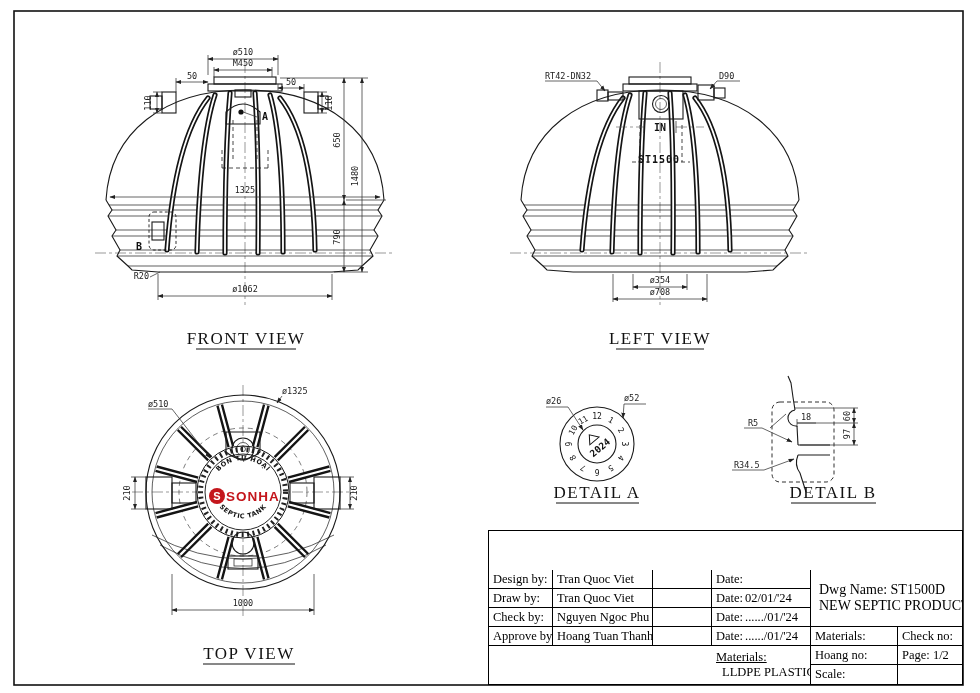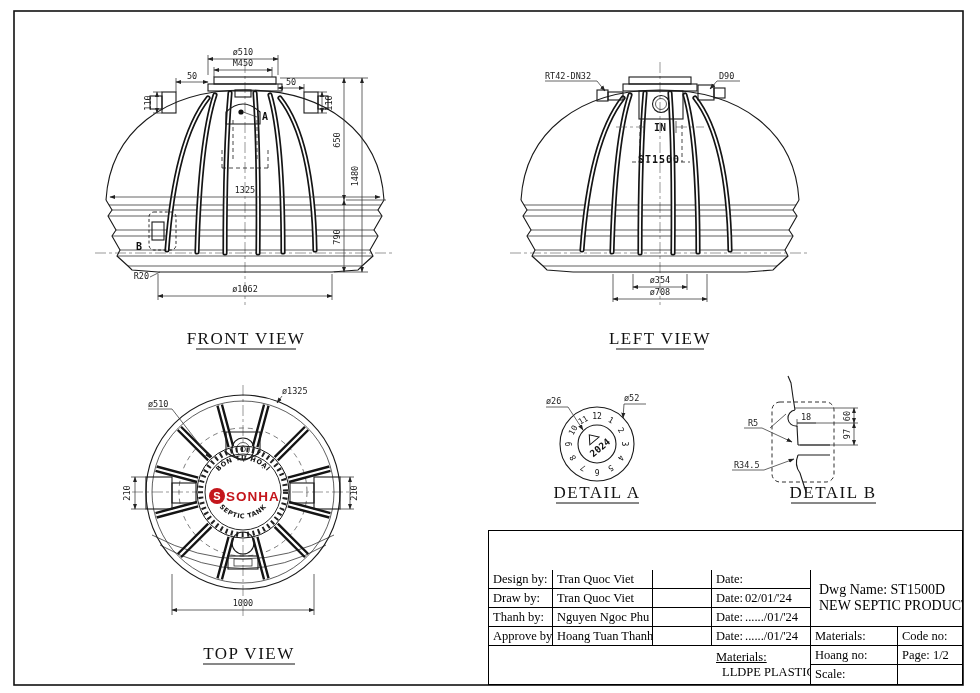--- a/index.html
+++ b/index.html
@@ -297,21 +297,21 @@
       </div>
 
   <div class="c" style="grid-column:1;grid-row:3">Draw by:</div>
   <div class="c" style="grid-column:2;grid-row:3">Tran Quoc Viet</div>
   <div class="c" style="grid-column:3;grid-row:3"></div>
   <div class="c" style="grid-column:4;grid-row:3">
         <span>Date:</span>
         <span class="dv">02/01/'24</span>
       </div>
 
-  <div class="c" style="grid-column:1;grid-row:4">Thanh by:</div>
+  <div class="c" style="grid-column:1;grid-row:4">Check by:</div>
   <div class="c" style="grid-column:2;grid-row:4">Nguyen Ngoc Phu</div>
   <div class="c" style="grid-column:3;grid-row:4"></div>
   <div class="c" style="grid-column:4;grid-row:4">
         <span>Date:</span>
         <span class="dv">....../01/'24</span>
       </div>
 
   <div class="c" style="grid-column:1;grid-row:5">Approve by:</div>
   <div class="c" style="grid-column:2;grid-row:5">Hoang Tuan Thanh</div>
   <div class="c" style="grid-column:3;grid-row:5"></div>
@@ -319,21 +319,21 @@
         <span>Date:</span>
         <span class="dv">....../01/'24</span>
       </div>
 
   <div class="c dwg nor">
     <span>Dwg Name: ST1500D</span>
     <span class="l2">NEW SEPTIC PRODUCT</span>
   </div>
 
   <div class="c" style="grid-column:5;grid-row:5">Materials:</div>
-  <div class="c nor" style="grid-column:6;grid-row:5">Code no:</div>
+  <div class="c nor" style="grid-column:6;grid-row:5">Check no:</div>
 
 
   <div class="c mat nob">
     <span class="u">Materials:</span>
     <span class="v">LLDPE PLASTIC</span>
   </div>
 
   <div class="c" style="grid-column:5;grid-row:6">Hoang no:</div>
   <div class="c nor" style="grid-column:6;grid-row:6">Page: 1/2</div>
   <div class="c nob" style="grid-column:5;grid-row:7">Scale:</div>

